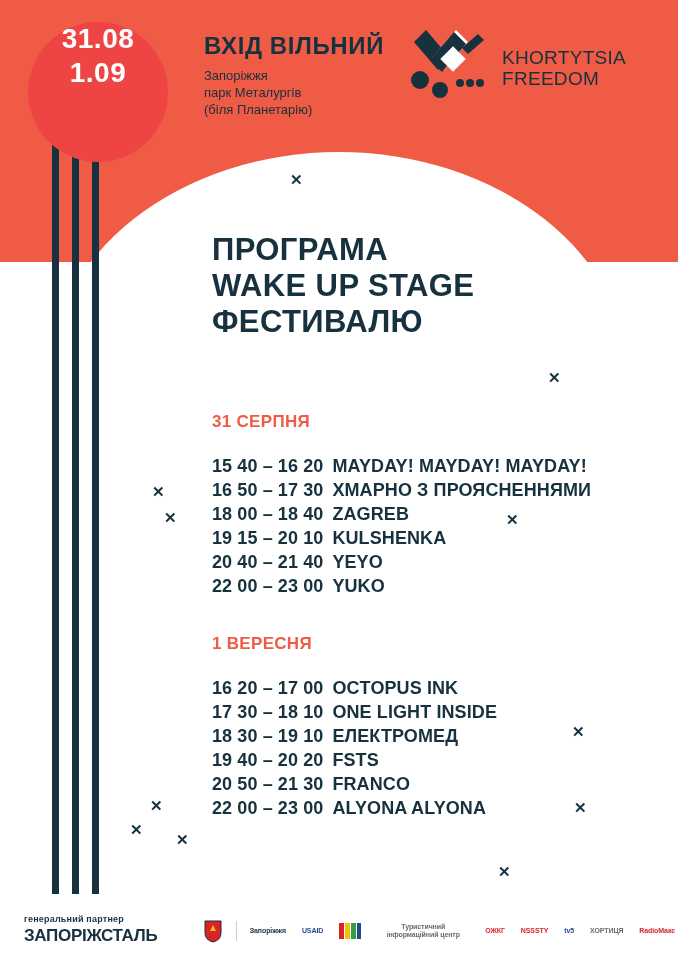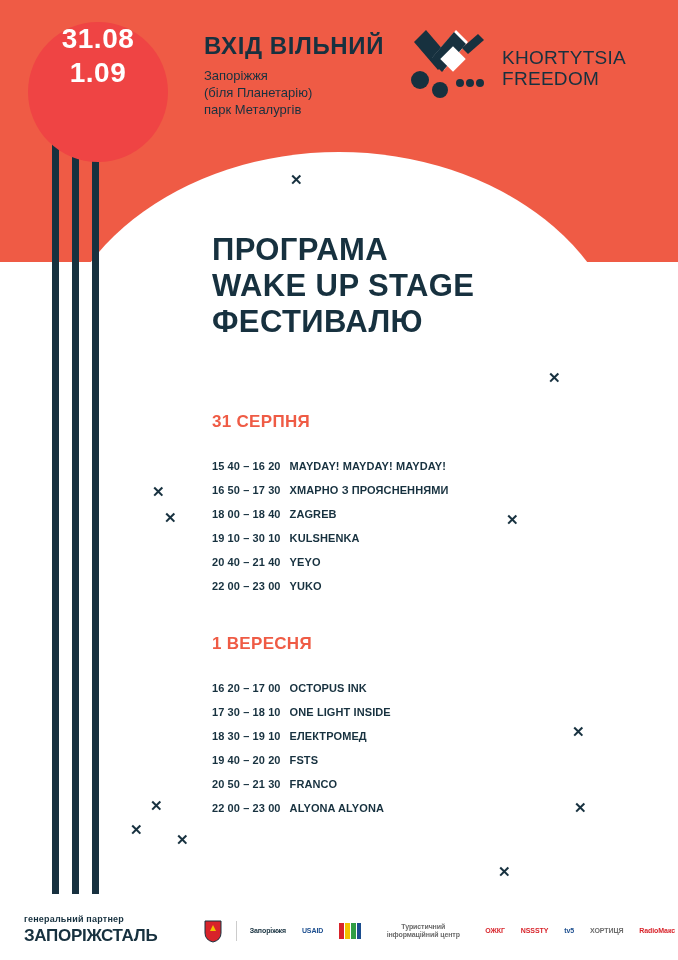--- a/index.html
+++ b/index.html
@@ -125,21 +125,21 @@
     color: #ef5b45;
     font-size: 17px;
     font-weight: bold;
     letter-spacing: 0.3px;
   }
   .day1-head { margin-top: 72px; }
   .day2-head { margin-top: 36px; }
   .slots { margin-top: 22px; }
   .slot {
     color: #17313f;
-    font-size: 11px;
+    font-size: 18px;
     font-weight: bold;
     line-height: 24px;
     letter-spacing: 0.1px;
   }
   .slot .time { margin-right: 9px; }
 
   
   .cross {
     position: absolute;
     color: #17313f;
@@ -220,22 +220,22 @@
   <div class="leg leg3"></div>
 
   <div class="date-circle">
     <div class="d">31.08</div>
     <div class="d">1.09</div>
   </div>
 
   <div class="header-text">
     <div class="h1">ВХІД ВІЛЬНИЙ</div>
     <div class="sub">Запоріжжя</div>
+    <div class="sub">парк Металургів</div>
     <div class="sub">(біля Планетарію)</div>
-    <div class="sub">парк Металургів</div>
   </div>
 
   <div class="logo-wrap">
     <svg class="logo-mark" viewBox="0 0 96 80">
       <g fill="#17313f">
         <path d="M10 14 L22 2 L46 30 L34 42 Z"></path>
         <path d="M52 2 L64 14 L40 42 L28 30 Z" fill="#ffffff" stroke="#17313f" stroke-width="0"></path>
         <path d="M50 4 L62 16 L38 44 L26 32 Z"></path>
         <rect x="40" y="22" width="18" height="18" transform="rotate(45 49 31)" fill="#ffffff"></rect>
         <circle cx="16" cy="52" r="9"></circle>
@@ -262,21 +262,21 @@
       <div class="slot">
         <span class="time">15 40 – 16 20</span><span>MAYDAY! MAYDAY! MAYDAY!</span>
       </div>
       <div class="slot">
         <span class="time">16 50 – 17 30</span><span>ХМАРНО З ПРОЯСНЕННЯМИ</span>
       </div>
       <div class="slot">
         <span class="time">18 00 – 18 40</span><span>ZAGREB</span>
       </div>
       <div class="slot">
-        <span class="time">19 10 – 30 10</span><span>KULSHENKA</span>
+        <span class="time">19 15 – 20 10</span><span>KULSHENKA</span>
       </div>
       <div class="slot">
         <span class="time">20 40 – 21 40</span><span>YEYO</span>
       </div>
       <div class="slot">
         <span class="time">22 00 – 23 00</span><span>YUKO</span>
       </div>
     </div>
 
     <div class="day-head day2-head">1 ВЕРЕСНЯ</div>

